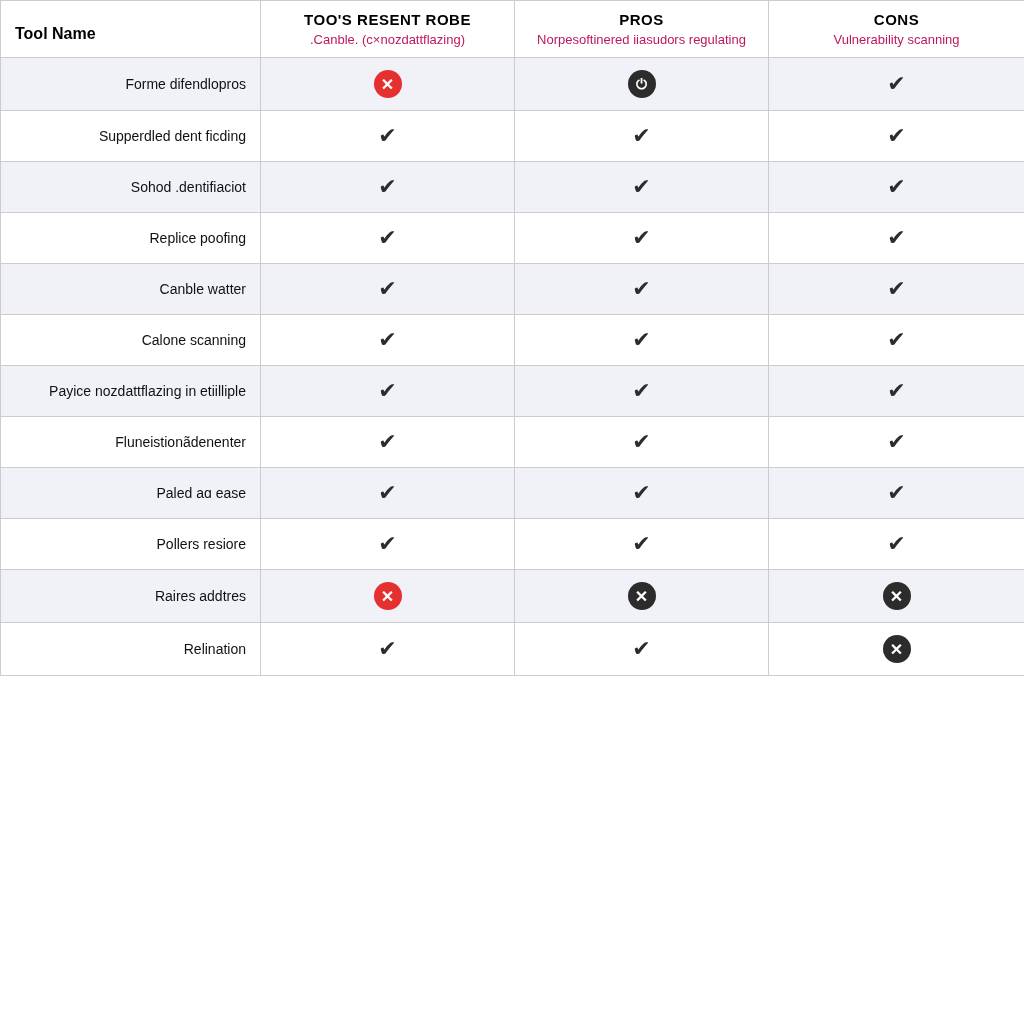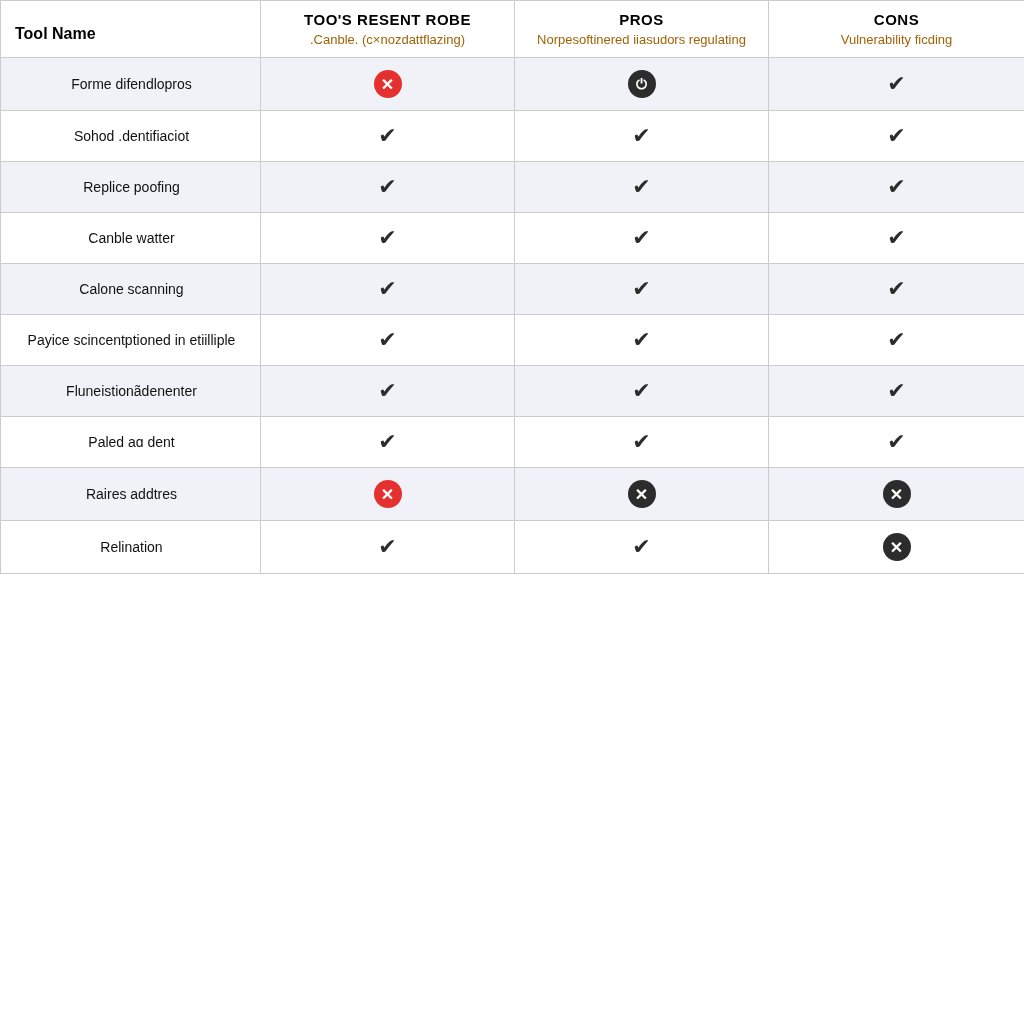--- a/index.html
+++ b/index.html
@@ -40,41 +40,41 @@
     }
     .col-header-main {
       font-weight: bold;
       font-size: 15px;
       text-transform: uppercase;
       letter-spacing: 0.5px;
       margin-bottom: 4px;
     }
     .col-header-sub {
       font-size: 13px;
-      color: #a16207;
+      color: #be185d;
       font-weight: normal;
     }
     tbody tr {
       border: 1px solid #ccc;
     }
     tbody tr:nth-child(odd) {
       background: #f0f2f7;
     }
     tbody tr:nth-child(even) {
       background: #ffffff;
     }
     tbody td {
       border: 1px solid #ccc;
       padding: 12px 14px;
       text-align: center;
       vertical-align: middle;
       font-size: 14px;
     }
     tbody td.row-label {
-      text-align: center;
+      text-align: right;
       font-size: 14px;
       font-weight: normal;
       color: #111;
       padding-left: 16px;
     }
     .check-icon {
       font-size: 22px;
       color: #2c2c2c;
       display: inline-block;
     }
@@ -134,32 +134,38 @@
         <th>
           <div class="col-header-main">TOO'S RESENT ROBE</div>
           <div class="col-header-sub">.Canble. (c×nozdattflazing)</div>
         </th>
         <th>
           <div class="col-header-main">PROS</div>
           <div class="col-header-sub">Norpesoftinered iiasudors regulating</div>
         </th>
         <th>
           <div class="col-header-main">CONS</div>
-          <div class="col-header-sub">Vulnerability ficding</div>
+          <div class="col-header-sub">Vulnerability scanning</div>
         </th>
       </tr>
     </thead>
     <tbody id="table-body">
     <tr>
       <td class="row-label">Forme difendlopros</td>
       <td><span class="cross-icon-red">✕</span></td>
       <td><span class="partial-icon">⏻</span></td>
       <td><span class="check-icon">✔</span></td>
     </tr>
         <tr>
+      <td class="row-label">Supperdled dent ficding</td>
+      <td><span class="check-icon">✔</span></td>
+      <td><span class="check-icon">✔</span></td>
+      <td><span class="check-icon">✔</span></td>
+    </tr>
+        <tr>
       <td class="row-label">Sohod .dentifiaciot</td>
       <td><span class="check-icon">✔</span></td>
       <td><span class="check-icon">✔</span></td>
       <td><span class="check-icon">✔</span></td>
     </tr>
         <tr>
       <td class="row-label">Replice poofing</td>
       <td><span class="check-icon">✔</span></td>
       <td><span class="check-icon">✔</span></td>
       <td><span class="check-icon">✔</span></td>
@@ -170,33 +176,39 @@
       <td><span class="check-icon">✔</span></td>
       <td><span class="check-icon">✔</span></td>
     </tr>
         <tr>
       <td class="row-label">Calone scanning</td>
       <td><span class="check-icon">✔</span></td>
       <td><span class="check-icon">✔</span></td>
       <td><span class="check-icon">✔</span></td>
     </tr>
         <tr>
-      <td class="row-label">Payice scincentptioned in etiilliple</td>
+      <td class="row-label">Payice nozdattflazing in etiilliple</td>
       <td><span class="check-icon">✔</span></td>
       <td><span class="check-icon">✔</span></td>
       <td><span class="check-icon">✔</span></td>
     </tr>
         <tr>
       <td class="row-label">Fluneistionãdenenter</td>
       <td><span class="check-icon">✔</span></td>
       <td><span class="check-icon">✔</span></td>
       <td><span class="check-icon">✔</span></td>
     </tr>
         <tr>
-      <td class="row-label">Paled aɑ dent</td>
+      <td class="row-label">Paled aɑ ease</td>
+      <td><span class="check-icon">✔</span></td>
+      <td><span class="check-icon">✔</span></td>
+      <td><span class="check-icon">✔</span></td>
+    </tr>
+        <tr>
+      <td class="row-label">Pollers resiore</td>
       <td><span class="check-icon">✔</span></td>
       <td><span class="check-icon">✔</span></td>
       <td><span class="check-icon">✔</span></td>
     </tr>
         <tr>
       <td class="row-label">Raires addtres</td>
       <td><span class="cross-icon-red">✕</span></td>
       <td><span class="cross-icon-dark">✕</span></td>
       <td><span class="cross-icon-dark">✕</span></td>
     </tr>

